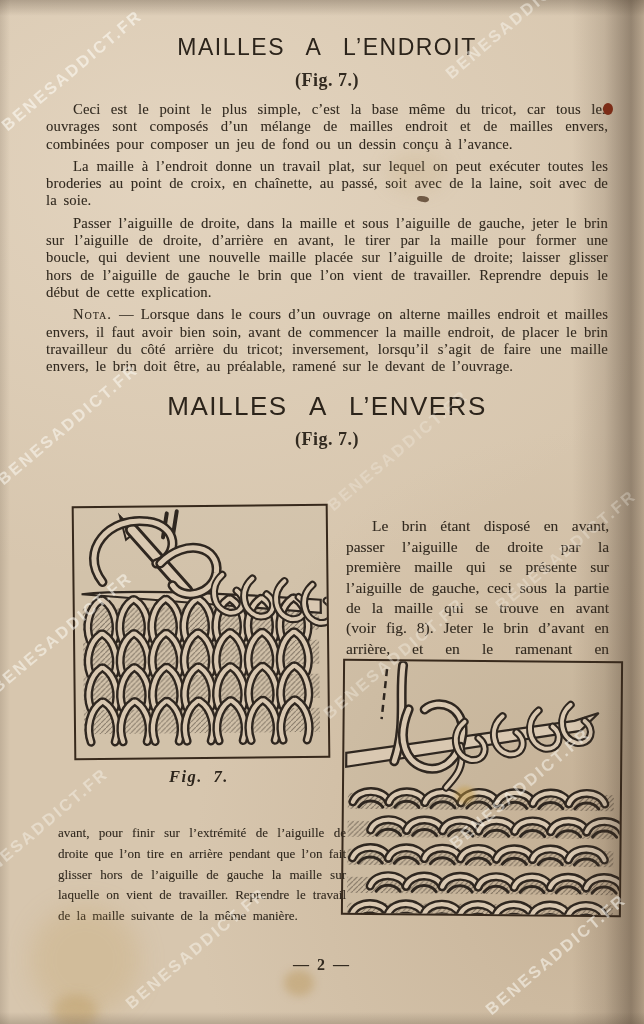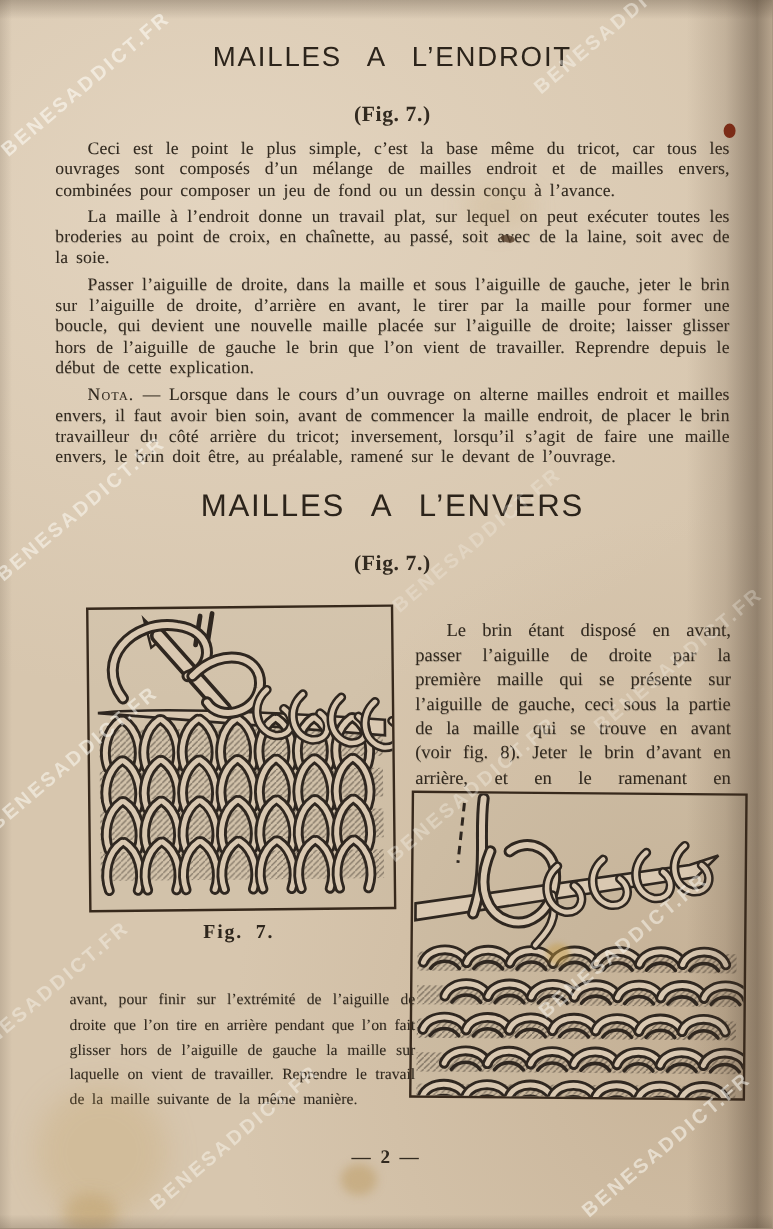--- a/index.html
+++ b/index.html
@@ -8,33 +8,33 @@
     background:
       radial-gradient(ellipse 900px 700px at 28% 16%, #e3d4bf 0%, rgba(227,212,191,0) 60%),
       radial-gradient(ellipse 700px 800px at 90% 85%, #c8b499 0%, rgba(200,180,153,0) 55%),
       #d7c6ae;
     font-family:"Liberation Serif", serif;color:#322a20;
   }
   .content{position:absolute;left:46px;right:36px;top:0;}
   .h-title{margin:34px 0 0;text-align:center;font-family:"Liberation Sans",sans-serif;
     font-weight:normal;font-size:23px;line-height:26px;letter-spacing:1.5px;word-spacing:14px;color:#2c241b;}
   .h-title.second{margin-top:18px;font-size:26px;}
-  .figref{margin:25px 0 0;text-align:center;font-weight:bold;font-size:18px;line-height:21px;letter-spacing:.5px;}
+  .figref{margin:10px 0 0;text-align:center;font-weight:bold;font-size:18px;line-height:21px;letter-spacing:.5px;}
   p.body{margin:10px 0 0;font-size:14.6px;line-height:17.3px;text-align:justify;
     text-indent:27px;word-spacing:2.8px;letter-spacing:.15px;
     text-shadow:.3px .3px 0 rgba(46,38,28,.25);}
   p.body + p.body{margin-top:5px;}
   .nota-label{font-variant:small-caps;letter-spacing:1px;}
   .duo{position:absolute;top:505px;left:46px;right:36px;height:470px;}
   .figframe{position:absolute;border:2.5px solid #37291c;background:rgba(0,0,0,0.02);}
   .f7{left:27px;top:0;width:252px;height:250px;transform:rotate(-.6deg);}
   .f8{left:296px;top:155px;width:276px;height:252px;transform:rotate(.5deg);}
   .figframe svg{display:block;width:100%;height:100%;}
   .caption{position:absolute;text-align:center;font-weight:bold;font-size:16.5px;
-    letter-spacing:1.5px;word-spacing:5px;color:#2e261d;}
+    letter-spacing:1.5px;word-spacing:5px;color:#2e261d;font-style:italic;}
   .c7{left:27px;top:262px;width:252px;}
   .c8{left:296px;top:420px;width:252px;}
   .colR{position:absolute;left:300px;top:-4px;width:263px;font-size:15.4px;line-height:20.4px;
     text-align:justify;text-align-last:justify;text-indent:26px;word-spacing:3.5px;
     text-shadow:.3px .3px 0 rgba(46,38,28,.25);}
   .colL{position:absolute;left:12px;top:305px;width:288px;font-size:13px;line-height:20.8px;
     text-align:justify;word-spacing:3px;text-shadow:.3px .3px 0 rgba(46,38,28,.25);}
   .footer{position:absolute;left:0;right:0;top:956px;text-align:center;
     font-weight:bold;font-size:16px;letter-spacing:2px;}
   

